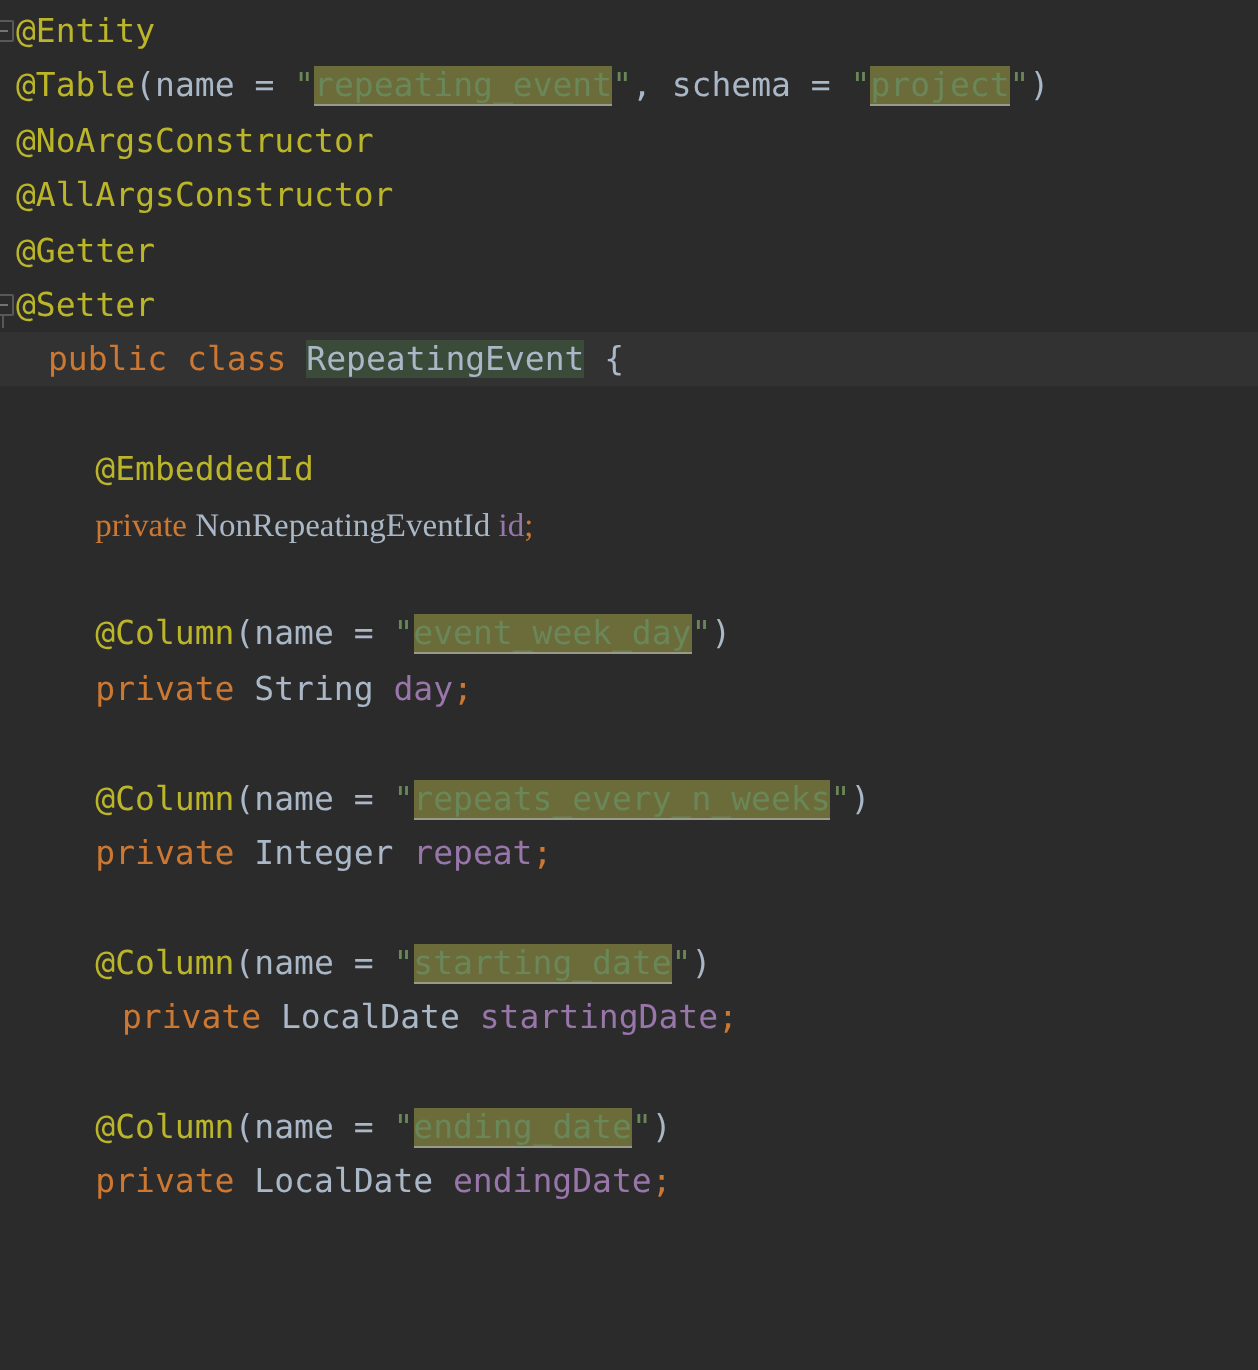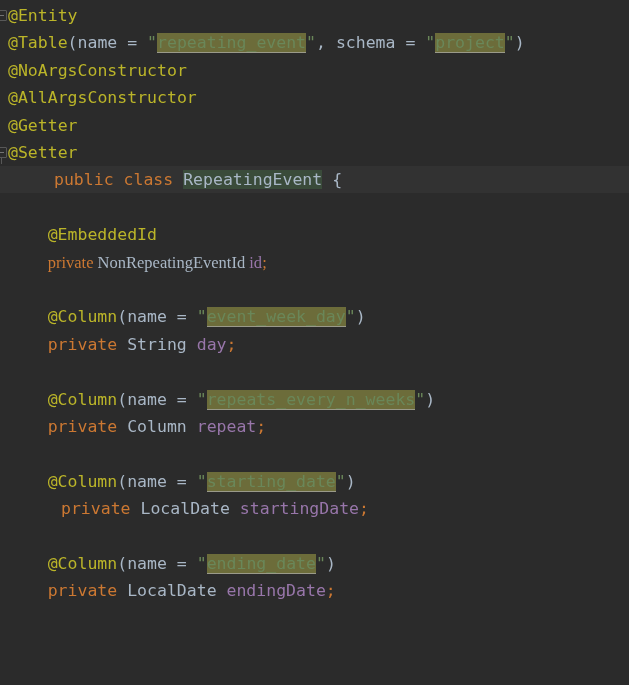--- a/index.html
+++ b/index.html
@@ -98,30 +98,30 @@
       <div class="fold-marker" style="top: 10px;"></div>
       <div class="fold-marker tail" style="top: 147px;"></div>
     </div>
   <div id="code-layer">
       <div class="line" style="top: 2px;"><span class="pad" style="padding-left: 8px;"><span class="anno">@Entity</span></span></div>
       <div class="line" style="top: 29.4px;"><span class="pad" style="padding-left: 8px;"><span class="anno">@Table</span><span class="punc">(</span><span class="ident">name</span><span class="punc"> = </span><span class="str">"</span><span class="inject">repeating_event</span><span class="str">"</span><span class="punc">, </span><span class="ident">schema</span><span class="punc"> = </span><span class="str">"</span><span class="inject">project</span><span class="str">"</span><span class="punc">)</span></span></div>
       <div class="line" style="top: 56.8px;"><span class="pad" style="padding-left: 8px;"><span class="anno">@NoArgsConstructor</span></span></div>
       <div class="line" style="top: 84.2px;"><span class="pad" style="padding-left: 8px;"><span class="anno">@AllArgsConstructor</span></span></div>
       <div class="line" style="top: 111.6px;"><span class="pad" style="padding-left: 8px;"><span class="anno">@Getter</span></span></div>
       <div class="line" style="top: 139px;"><span class="pad" style="padding-left: 8px; text-align: center;"><span class="anno">@Setter</span></span></div>
-      <div class="line current" style="top: 166.4px;"><span class="pad" style="padding-left: 24px; margin-left: 30px;"><span class="kw">public</span><span class="punc"> </span><span class="kw">class</span><span class="punc"> </span><span class="caret-ident">RepeatingEvent</span><span class="punc"> {</span></span></div>
+      <div class="line current" style="top: 166.4px;"><span class="pad" style="padding-left: 24px;"><span class="kw">public</span><span class="punc"> </span><span class="kw">class</span><span class="punc"> </span><span class="caret-ident">RepeatingEvent</span><span class="punc"> {</span></span></div>
       <div class="line" style="top: 193.8px;"><span class="pad" style="padding-left: 8px;"></span></div>
       <div class="line" style="top: 221.2px;"><span class="pad" style="padding-left: 47.68px;"><span class="anno">@EmbeddedId</span></span></div>
       <div class="line" style="top: 248.6px;"><span class="pad" style="padding-left: 47.68px; font-family: Liberation Serif, serif;"><span class="kw">private</span><span class="punc"> </span><span class="ident">NonRepeatingEventId</span><span class="punc"> </span><span class="field">id</span><span class="semi">;</span></span></div>
       <div class="line" style="top: 276px;"><span class="pad" style="padding-left: 8px;"></span></div>
       <div class="line" style="top: 303.4px;"><span class="pad" style="padding-left: 47.68px;"><span class="anno">@Column</span><span class="punc">(</span><span class="ident">name</span><span class="punc"> = </span><span class="str">"</span><span class="inject">event_week_day</span><span class="str">"</span><span class="punc">)</span></span></div>
       <div class="line" style="top: 330.8px;"><span class="pad" style="padding-left: 47.68px;"><span class="kw">private</span><span class="punc"> </span><span class="ident">String</span><span class="punc"> </span><span class="field">day</span><span class="semi">;</span></span></div>
       <div class="line" style="top: 358.2px;"><span class="pad" style="padding-left: 8px;"></span></div>
       <div class="line" style="top: 385.6px;"><span class="pad" style="padding-left: 47.68px;"><span class="anno">@Column</span><span class="punc">(</span><span class="ident">name</span><span class="punc"> = </span><span class="str">"</span><span class="inject">repeats_every_n_weeks</span><span class="str">"</span><span class="punc">)</span></span></div>
-      <div class="line" style="top: 413px;"><span class="pad" style="padding-left: 47.68px;"><span class="kw">private</span><span class="punc"> </span><span class="ident">Column</span><span class="punc"> </span><span class="field">repeat</span><span class="semi">;</span></span></div>
+      <div class="line" style="top: 413px;"><span class="pad" style="padding-left: 47.68px;"><span class="kw">private</span><span class="punc"> </span><span class="ident">Integer</span><span class="punc"> </span><span class="field">repeat</span><span class="semi">;</span></span></div>
       <div class="line" style="top: 440.4px;"><span class="pad" style="padding-left: 8px;"></span></div>
       <div class="line" style="top: 467.8px;"><span class="pad" style="padding-left: 47.68px;"><span class="anno">@Column</span><span class="punc">(</span><span class="ident">name</span><span class="punc"> = </span><span class="str">"</span><span class="inject">starting_date</span><span class="str">"</span><span class="punc">)</span></span></div>
       <div class="line" style="top: 495.2px;"><span class="pad" style="padding-left: 61px;"><span class="kw">private</span><span class="punc"> </span><span class="ident">LocalDate</span><span class="punc"> </span><span class="field">startingDate</span><span class="semi">;</span></span></div>
       <div class="line" style="top: 522.6px;"><span class="pad" style="padding-left: 8px;"></span></div>
       <div class="line" style="top: 550px;"><span class="pad" style="padding-left: 47.68px;"><span class="anno">@Column</span><span class="punc">(</span><span class="ident">name</span><span class="punc"> = </span><span class="str">"</span><span class="inject">ending_date</span><span class="str">"</span><span class="punc">)</span></span></div>
       <div class="line" style="top: 577.4px;"><span class="pad" style="padding-left: 47.68px;"><span class="kw">private</span><span class="punc"> </span><span class="ident">LocalDate</span><span class="punc"> </span><span class="field">endingDate</span><span class="semi">;</span></span></div>
     </div>
 </div>
 
 </body></html>

